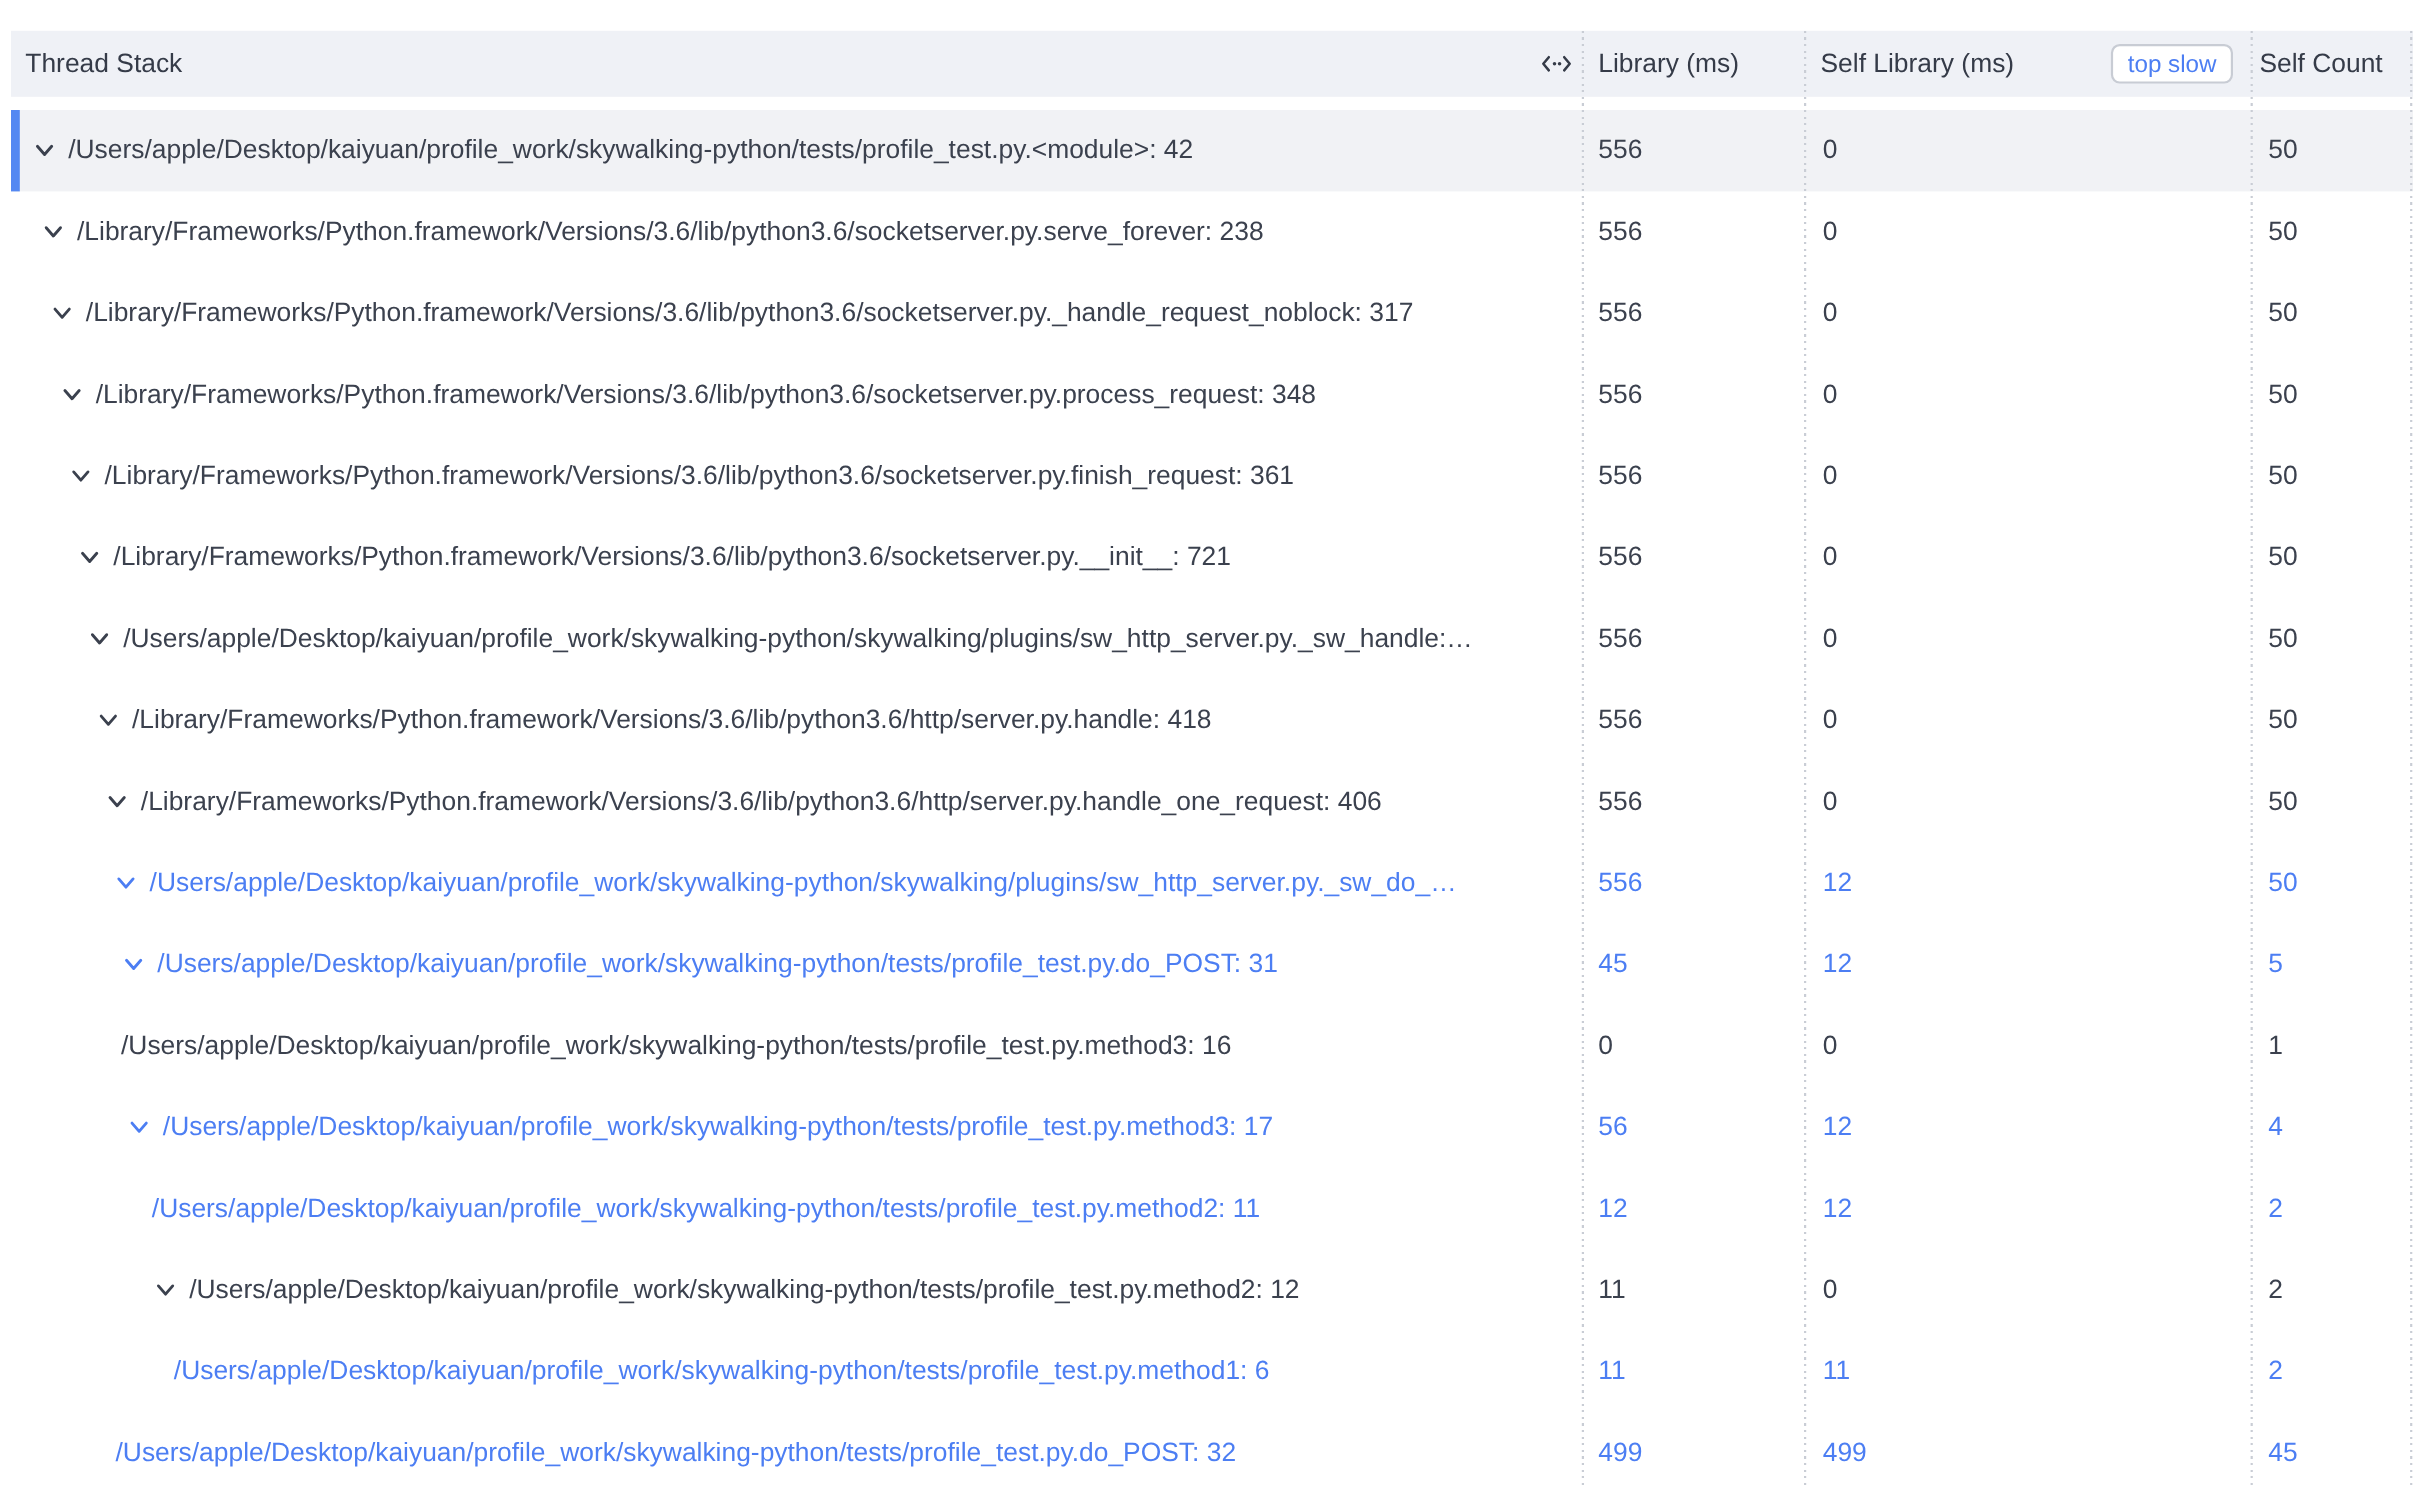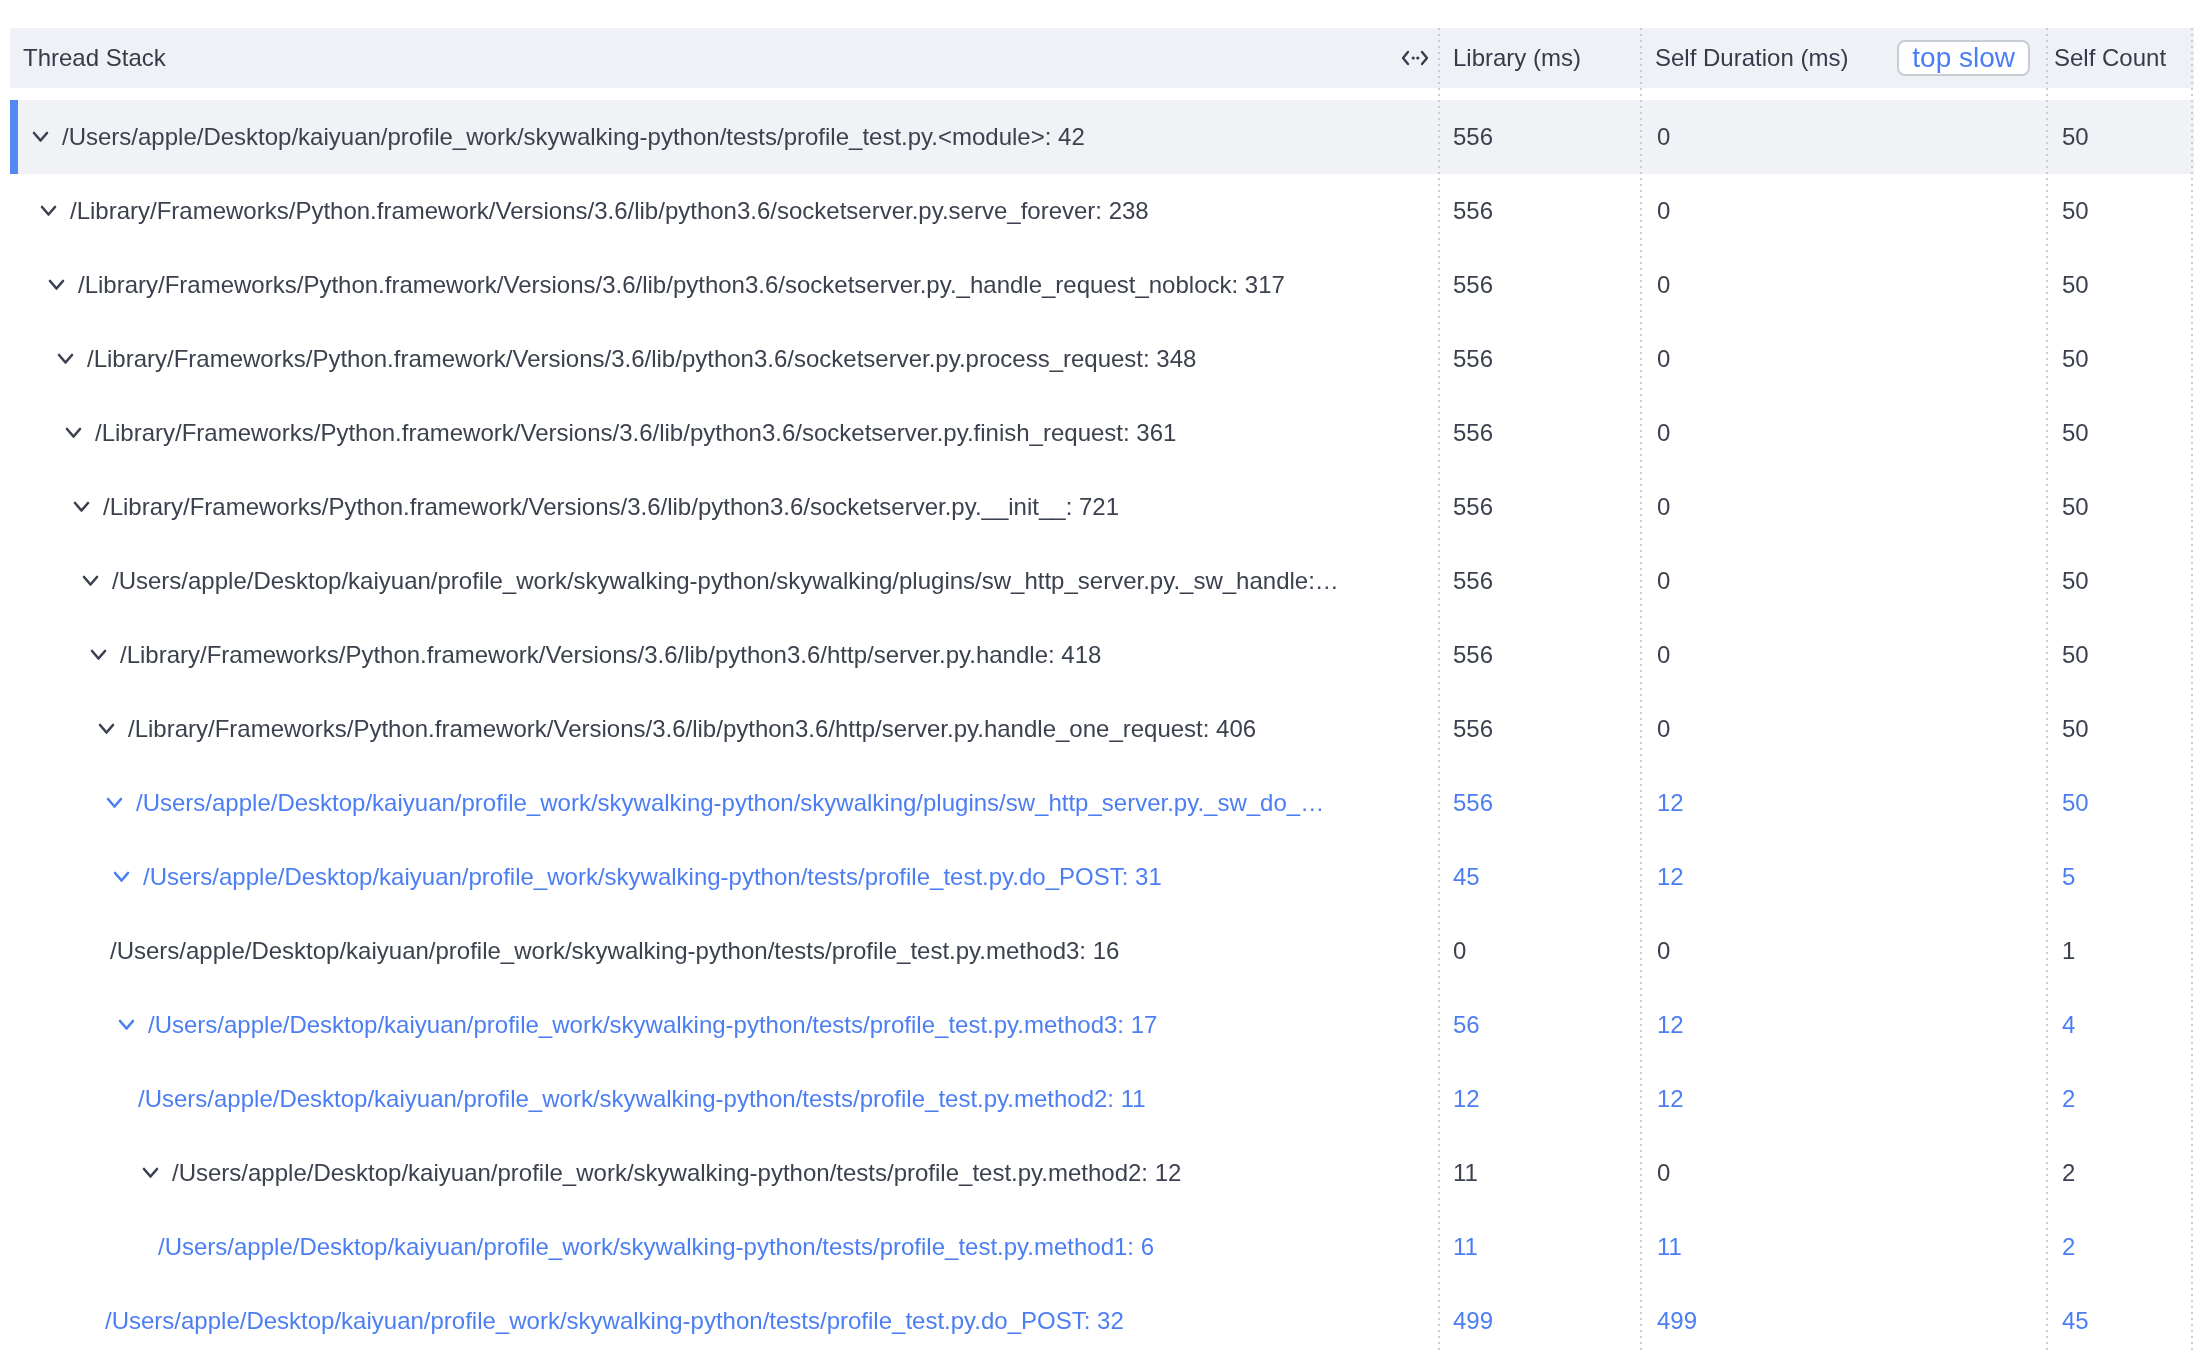--- a/index.html
+++ b/index.html
@@ -50,21 +50,21 @@
   .top-slow-btn {
     position: absolute;
     right: 16px; top: 12px;
     height: 36px;
     box-sizing: border-box;
     padding: 0 13px;
     border: 2px solid #C8CCD4;
     border-radius: 8px;
     background: #ffffff;
     color: #4C7EF3;
-    font-size: 28px;
+    font-size: 22px;
     font-family: "Liberation Sans", sans-serif;
     line-height: 32px;
     cursor: pointer;
   }
   
   .rows { margin-top: 12px; }
   .row {
     height: 74px;
     display: flex;
     align-items: center;
@@ -129,21 +129,21 @@
           <path d="M8 4 L3 10 L8 16" fill="none" stroke="#353B48" stroke-width="2.3" stroke-linecap="round" stroke-linejoin="round"></path>
           <path d="M22 4 L27 10 L22 16" fill="none" stroke="#353B48" stroke-width="2.3" stroke-linecap="round" stroke-linejoin="round"></path>
           <circle cx="13.2" cy="10" r="1.6" fill="#353B48"></circle>
           <circle cx="17.8" cy="10" r="1.6" fill="#353B48"></circle>
         </svg>
       </div>
       <div class="th th-duration">
         <span>Library (ms)</span>
       </div>
       <div class="th th-self">
-        <span>Self Duration (ms)</span>
+        <span>Self Library (ms)</span>
         <button class="top-slow-btn">top slow</button>
       </div>
       <div class="th th-dump">
         <span>Self Count</span>
       </div>
     </div>
 
     <div class="rows" id="rows">
         <div class="row selected">
         <div class="cell cell-path" style="padding-left: 22px;">

